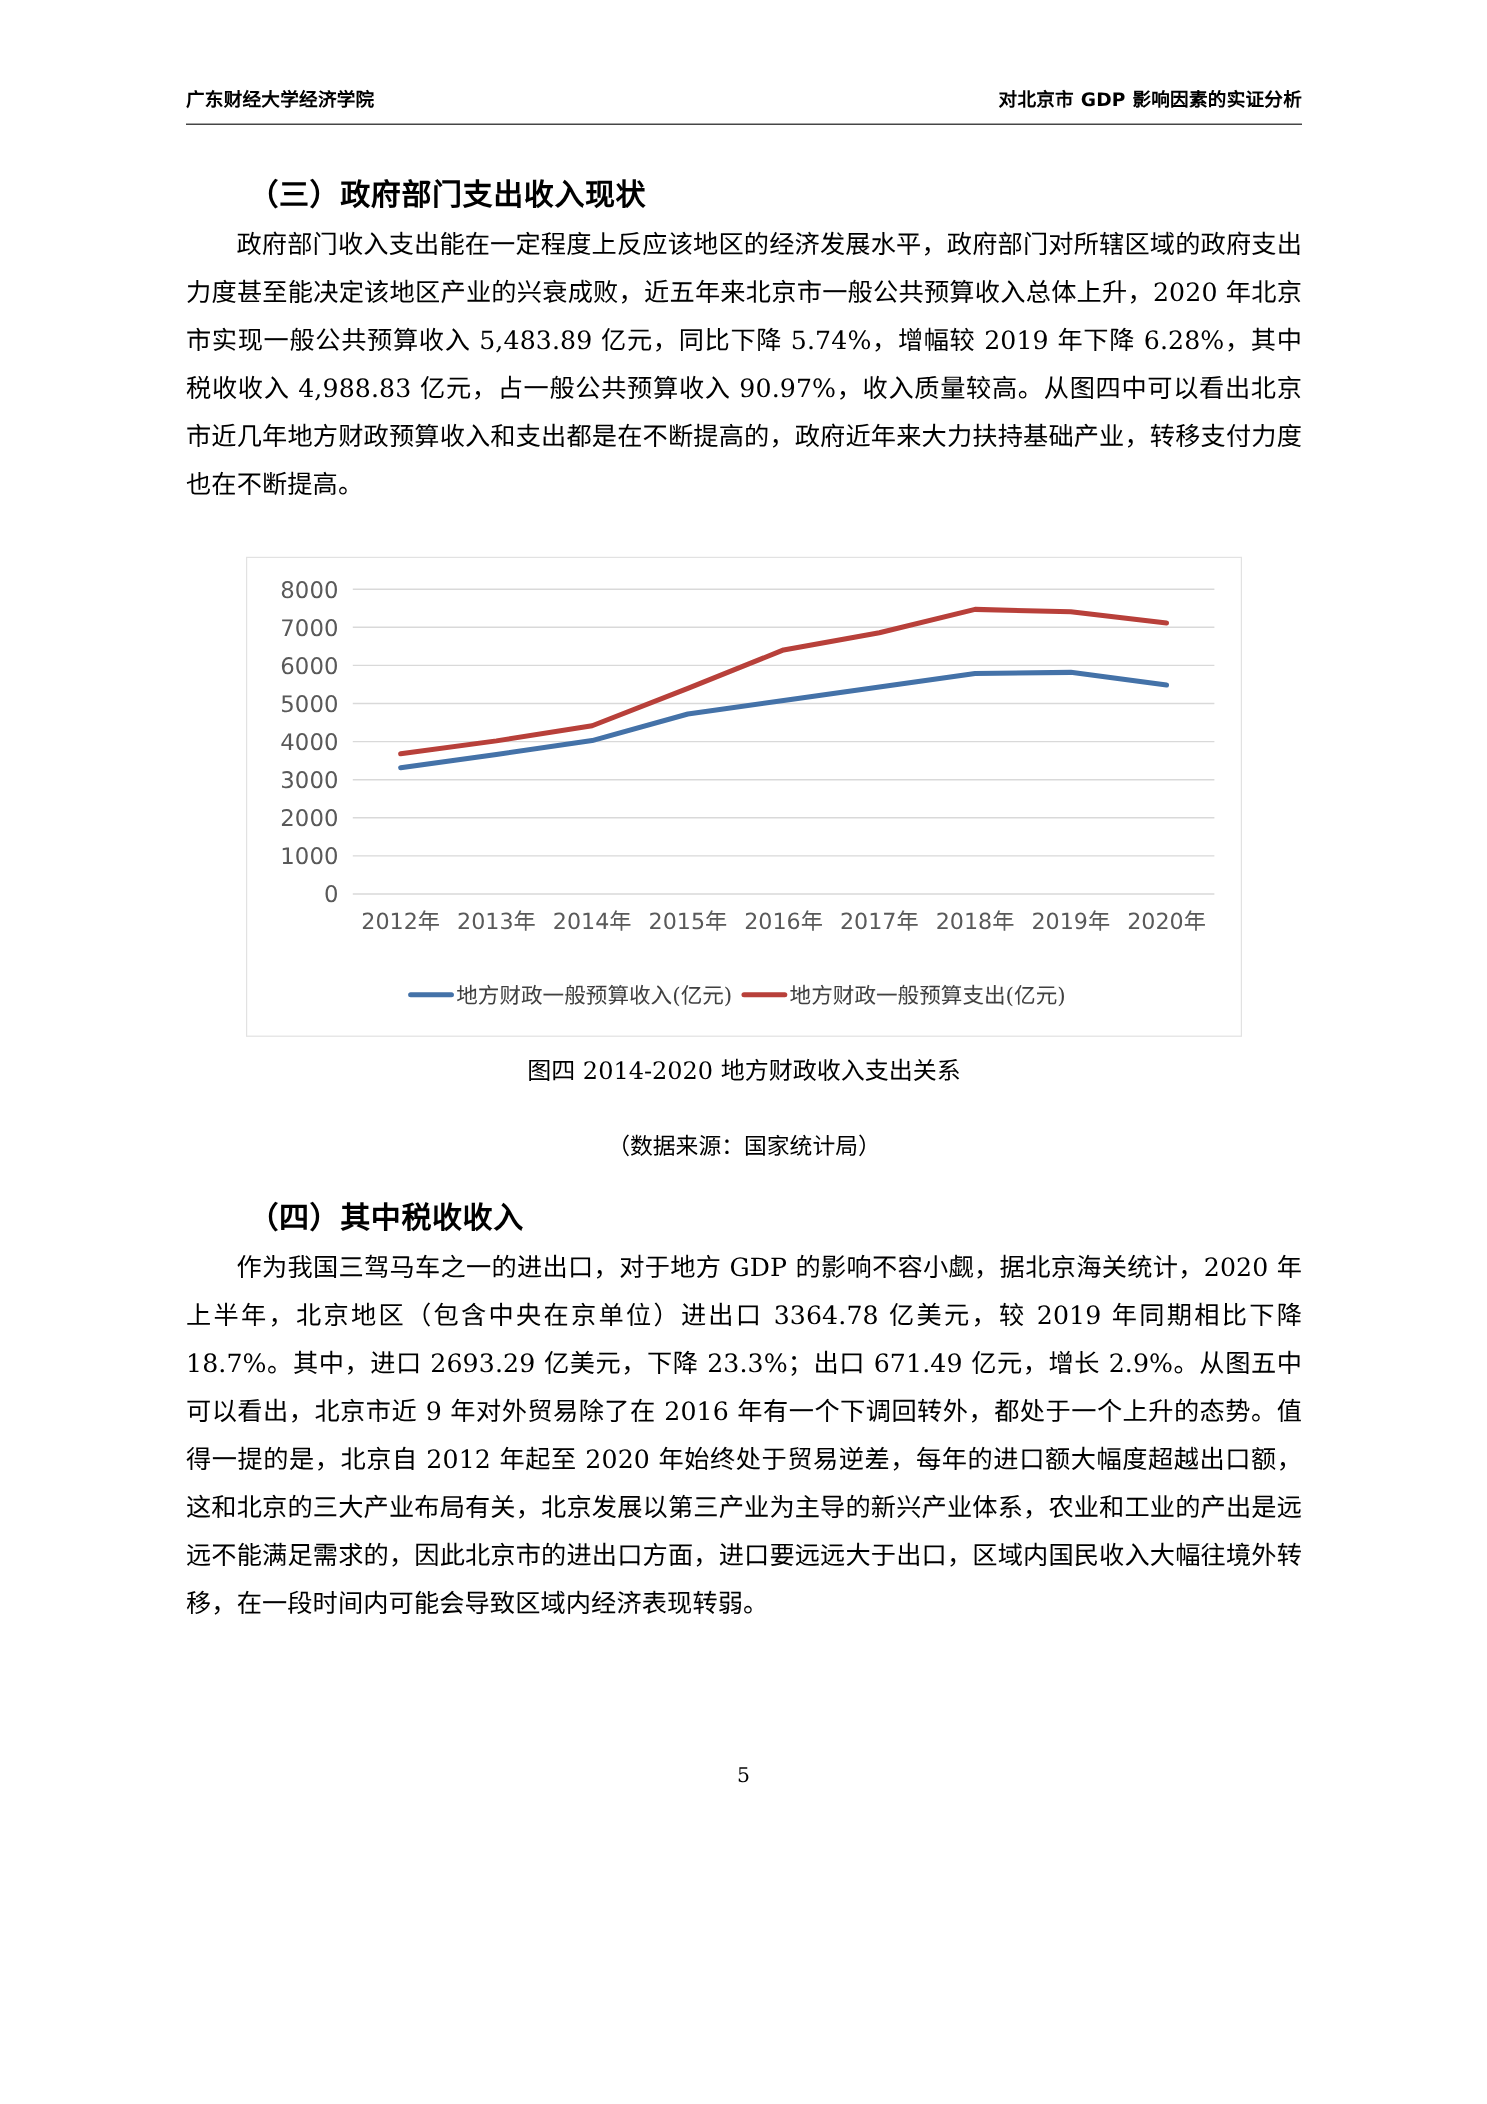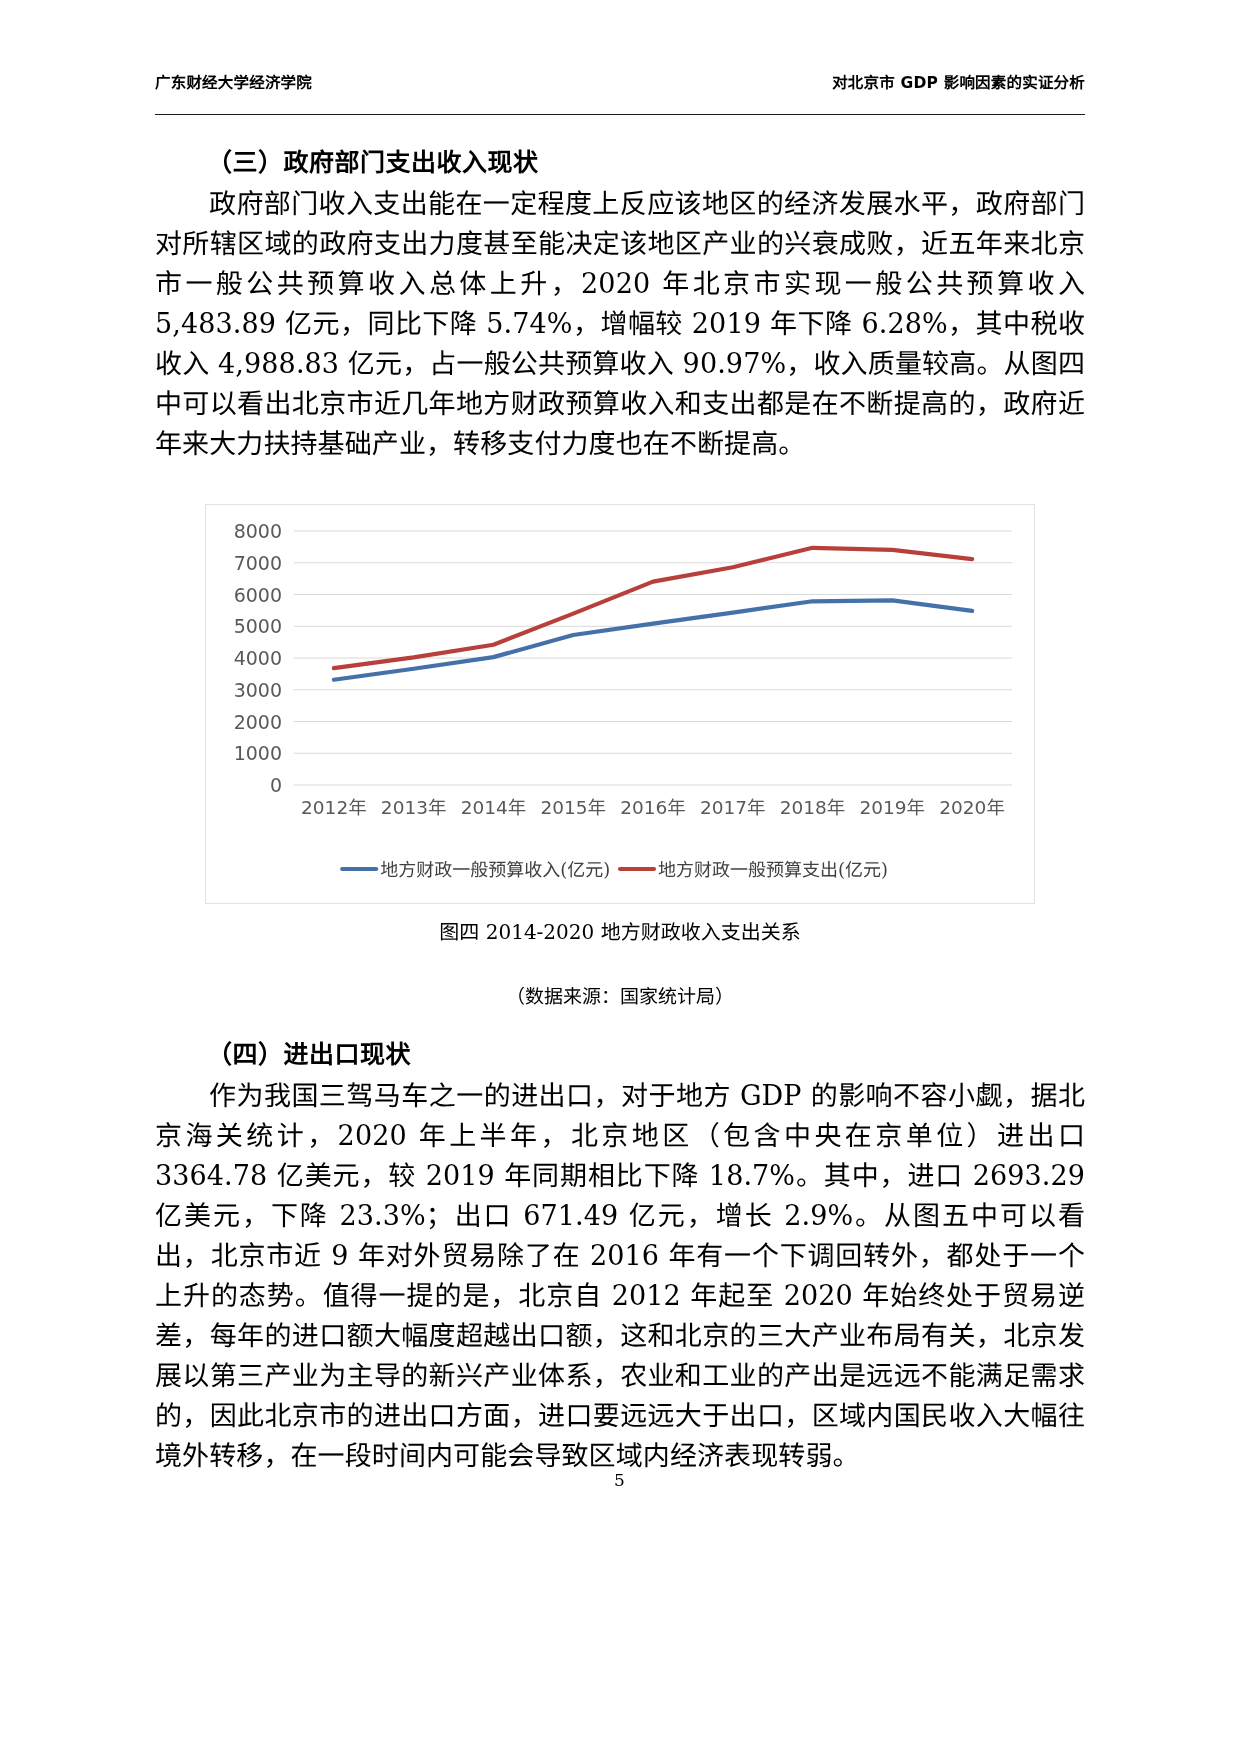--- a/index.html
+++ b/index.html
@@ -27,21 +27,21 @@
     left: 155px;
     top: 70px;
     width: 930px;
     display: flex;
     justify-content: space-between;
     align-items: flex-end;
     font-family: "DejaVu Sans", "Liberation Sans", sans-serif;
     font-weight: bold;
     font-size: 15.5px;
     letter-spacing: 0.2px;
-    padding-bottom: 22px;
+    padding-bottom: 11px;
     border-bottom: 1.6px solid #1a1a1a;
   }
   .header-left { white-space: nowrap; }
   .header-right { white-space: nowrap; }
 
   
   .content {
     position: absolute;
     left: 155px;
     top: 120px;
@@ -50,21 +50,21 @@
   h2.section-heading {
     font-family: "DejaVu Sans", "Liberation Sans", sans-serif;
     font-weight: bold;
     font-size: 25px;
     margin: 22px 0 6px 0;
     padding-left: 52px;
     letter-spacing: 0.5px;
   }
   p.body-text {
     font-family: "DejaVu Serif", "Liberation Serif", serif;
-    font-size: 27px;
+    font-size: 21px;
     line-height: 40px;
     text-align: justify;
     text-justify: inter-ideograph;
     text-indent: 2em;
     margin: 0;
     letter-spacing: 0.1px;
   }
 
   
   .figure-block {
@@ -152,20 +152,20 @@
             <line x1="414" y1="364" x2="448" y2="364" stroke="#b8403a" stroke-width="4.2" stroke-linecap="round"></line>
             <text x="452" y="371" text-anchor="start" font-family="&quot;DejaVu Serif&quot;,&quot;Liberation Serif&quot;,serif" font-size="18" fill="#404040">地方财政一般预算支出(亿元)</text>
           </svg>
       </div>
       <div class="figure-caption">
         <span>图四  2014-2020 地方财政收入支出关系</span>
         <span class="src">（数据来源：国家统计局）</span>
       </div>
     </div>
 
-    <h2 class="section-heading">（四）进出口现状</h2>
+    <h2 class="section-heading">（四）其中税收收入</h2>
     <p class="body-text">作为我国三驾马车之一的进出口，对于地方 GDP 的影响不容小觑，据北京海关统计，2020 年上半年，北京地区（包含中央在京单位）进出口 3364.78 亿美元，较 2019 年同期相比下降 18.7%。其中，进口 2693.29 亿美元，下降 23.3%；出口 671.49 亿元，增长 2.9%。从图五中可以看出，北京市近 9 年对外贸易除了在 2016 年有一个下调回转外，都处于一个上升的态势。值得一提的是，北京自 2012 年起至 2020 年始终处于贸易逆差，每年的进口额大幅度超越出口额，这和北京的三大产业布局有关，北京发展以第三产业为主导的新兴产业体系，农业和工业的产出是远远不能满足需求的，因此北京市的进出口方面，进口要远远大于出口，区域内国民收入大幅往境外转移，在一段时间内可能会导致区域内经济表现转弱。</p>
 
   </div>
 
   <div class="page-number">5</div>
 
 </div>
 
 </body></html>

